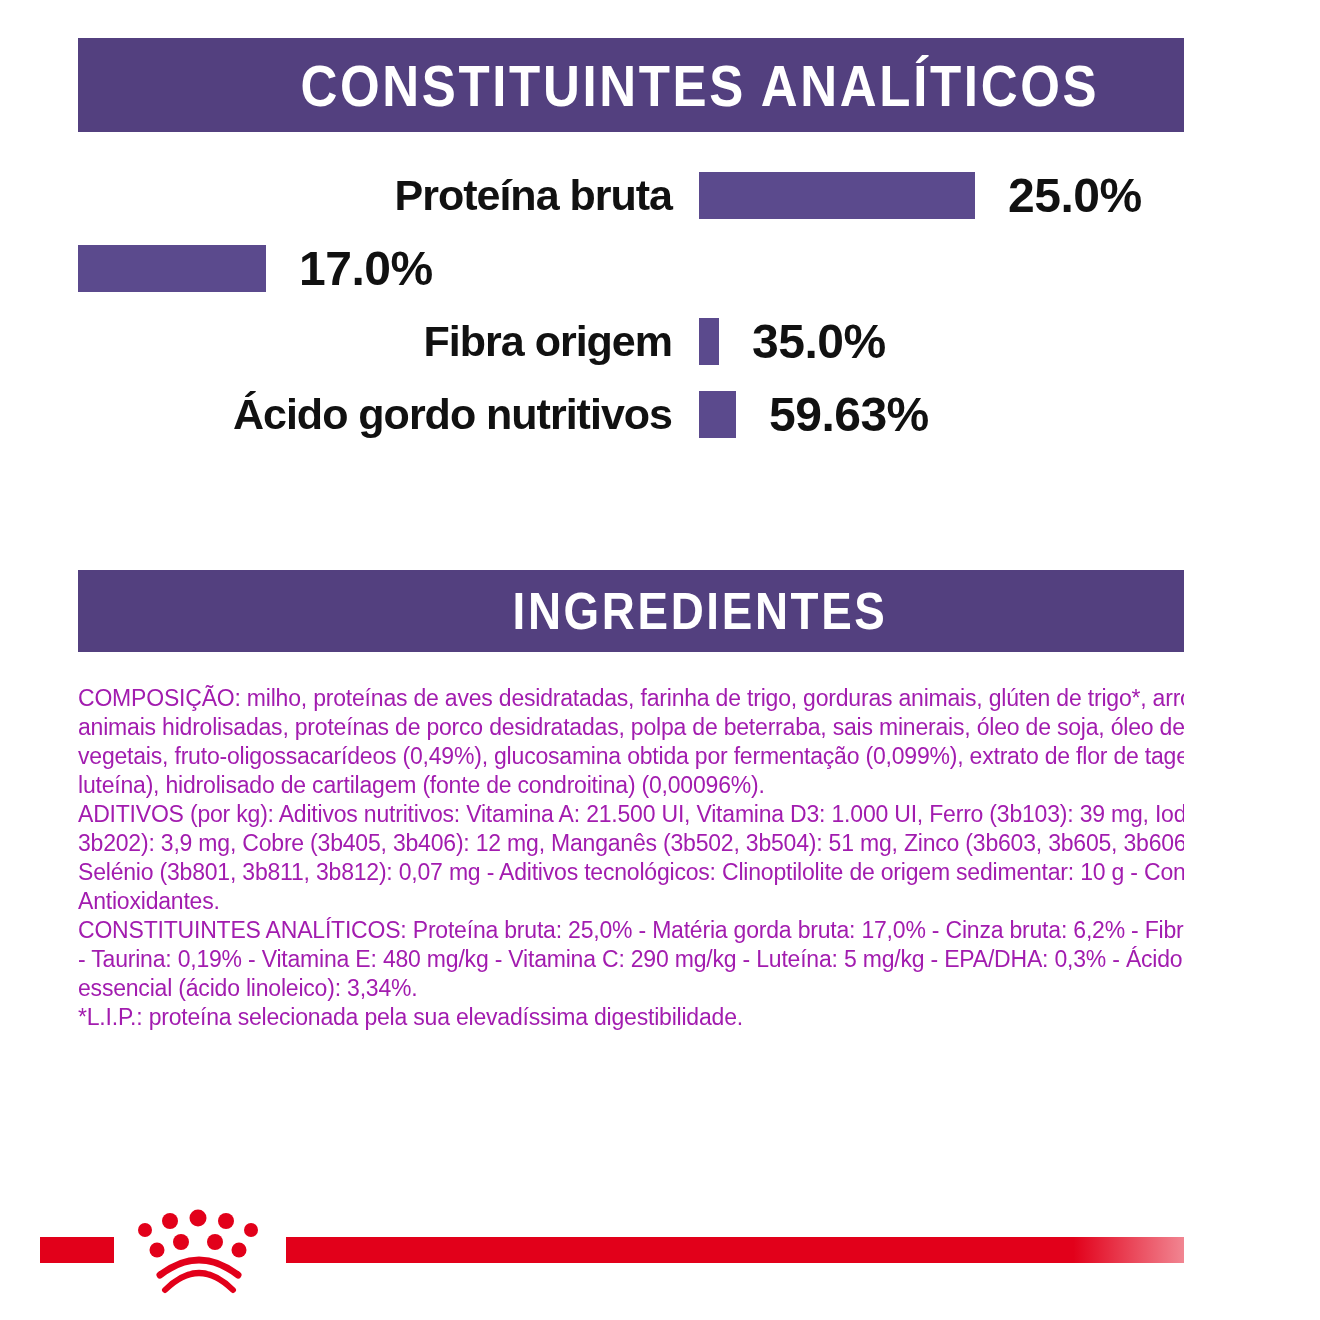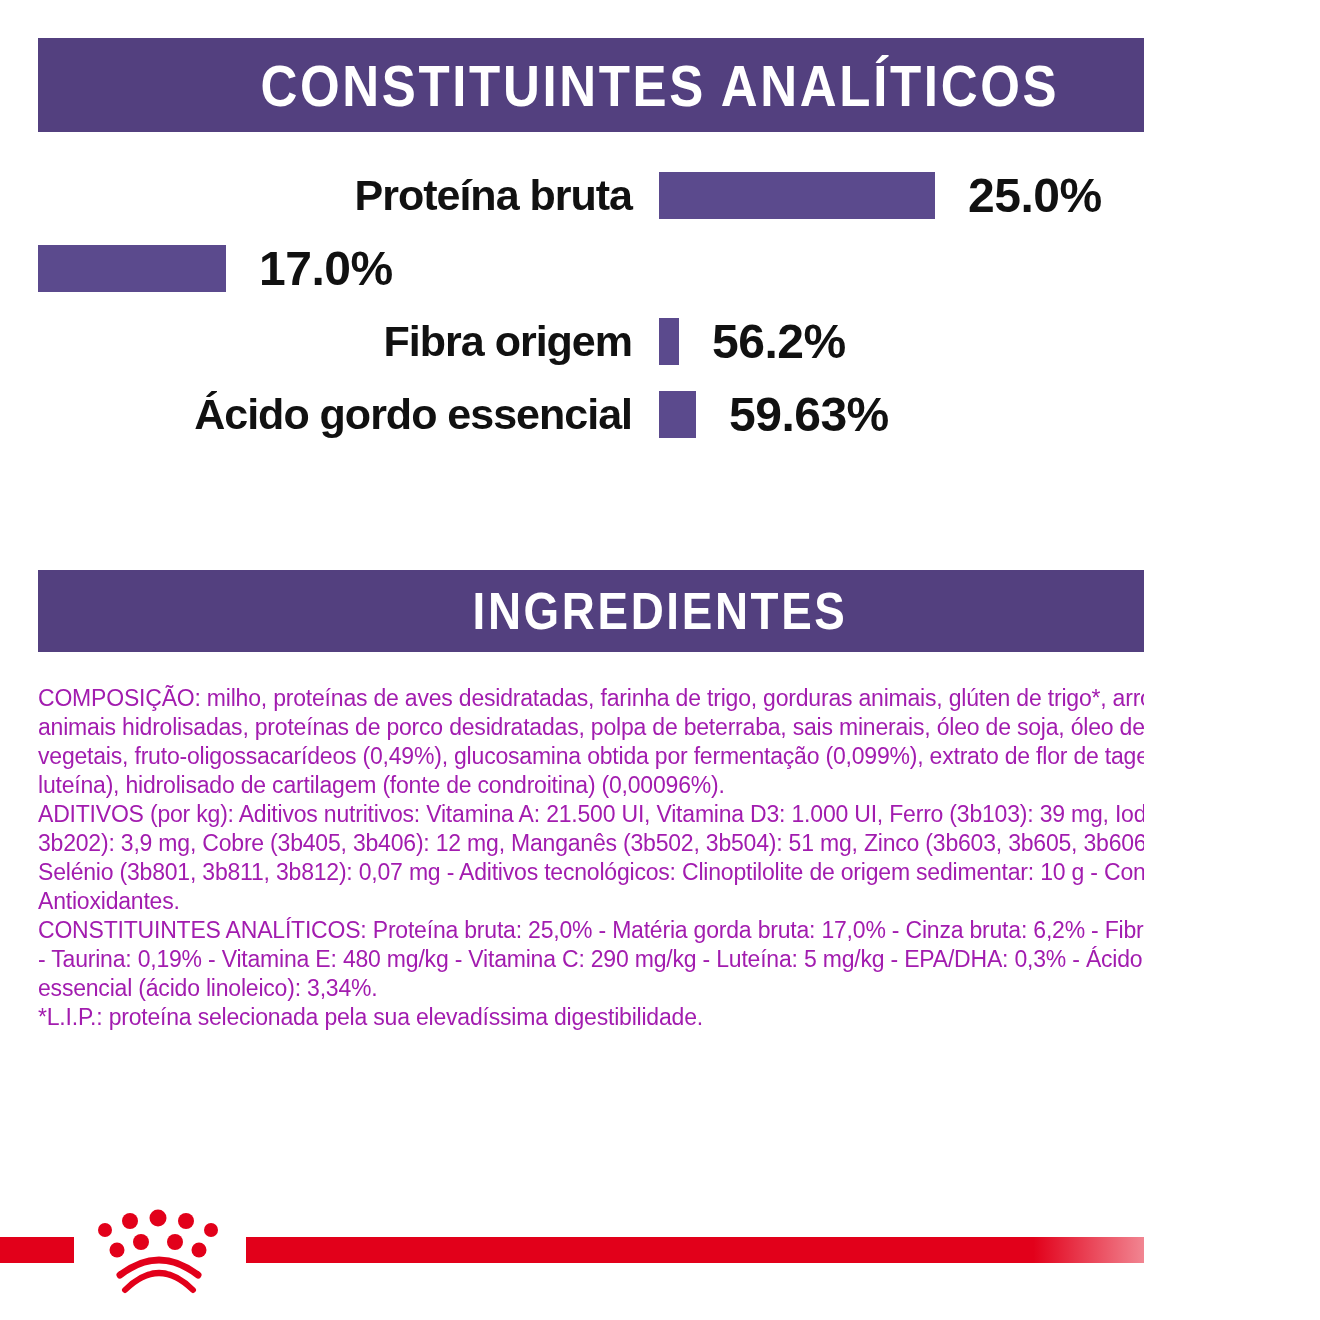--- a/index.html
+++ b/index.html
@@ -3,20 +3,21 @@
 <meta charset="utf-8">
 <style>
   html,body{margin:0;padding:0;background:#fff;}
   .page{
     position:relative;
     width:1144px;height:1320px;
     background:#ffffff;
     overflow:hidden;
     font-family:"Liberation Sans", sans-serif;
     color:var(--text_black,#1d1d1b);
+    margin-left:40px;
   }
   .banner{
     position:absolute;left:38px;width:1244px;
     background:var(--banner_purple,#53407f);
     display:flex;align-items:center;justify-content:center;
   }
   .banner-top{top:38px;height:94px;}
   .banner-ingredients{top:570px;height:82px;}
   .banner-text{
     color:#ffffff;font-weight:700;letter-spacing:3px;
@@ -83,24 +84,24 @@
       <span class="chart-bar" style="width: 276px; background: rgb(91, 74, 141);"></span>
       <span class="chart-value">25.0%</span>
     </div>
     <div class="chart-row">
       <span class="chart-bar" style="width: 188px; background: rgb(91, 74, 141);"></span>
       <span class="chart-value">17.0%</span>
     </div>
     <div class="chart-row">
       <span class="chart-label">Fibra origem</span>
       <span class="chart-bar" style="width: 20px; background: rgb(91, 74, 141);"></span>
-      <span class="chart-value">56.2%</span>
+      <span class="chart-value">35.0%</span>
     </div>
     <div class="chart-row">
-      <span class="chart-label">Ácido gordo essencial</span>
+      <span class="chart-label">Ácido gordo nutritivos</span>
       <span class="chart-bar" style="width: 37px; background: rgb(91, 74, 141);"></span>
       <span class="chart-value">59.63%</span>
     </div>
   </section>
 
   <header class="banner banner-ingredients">
     <span class="banner-text">INGREDIENTES</span>
   </header>
 
   <section class="ingredients-text">

